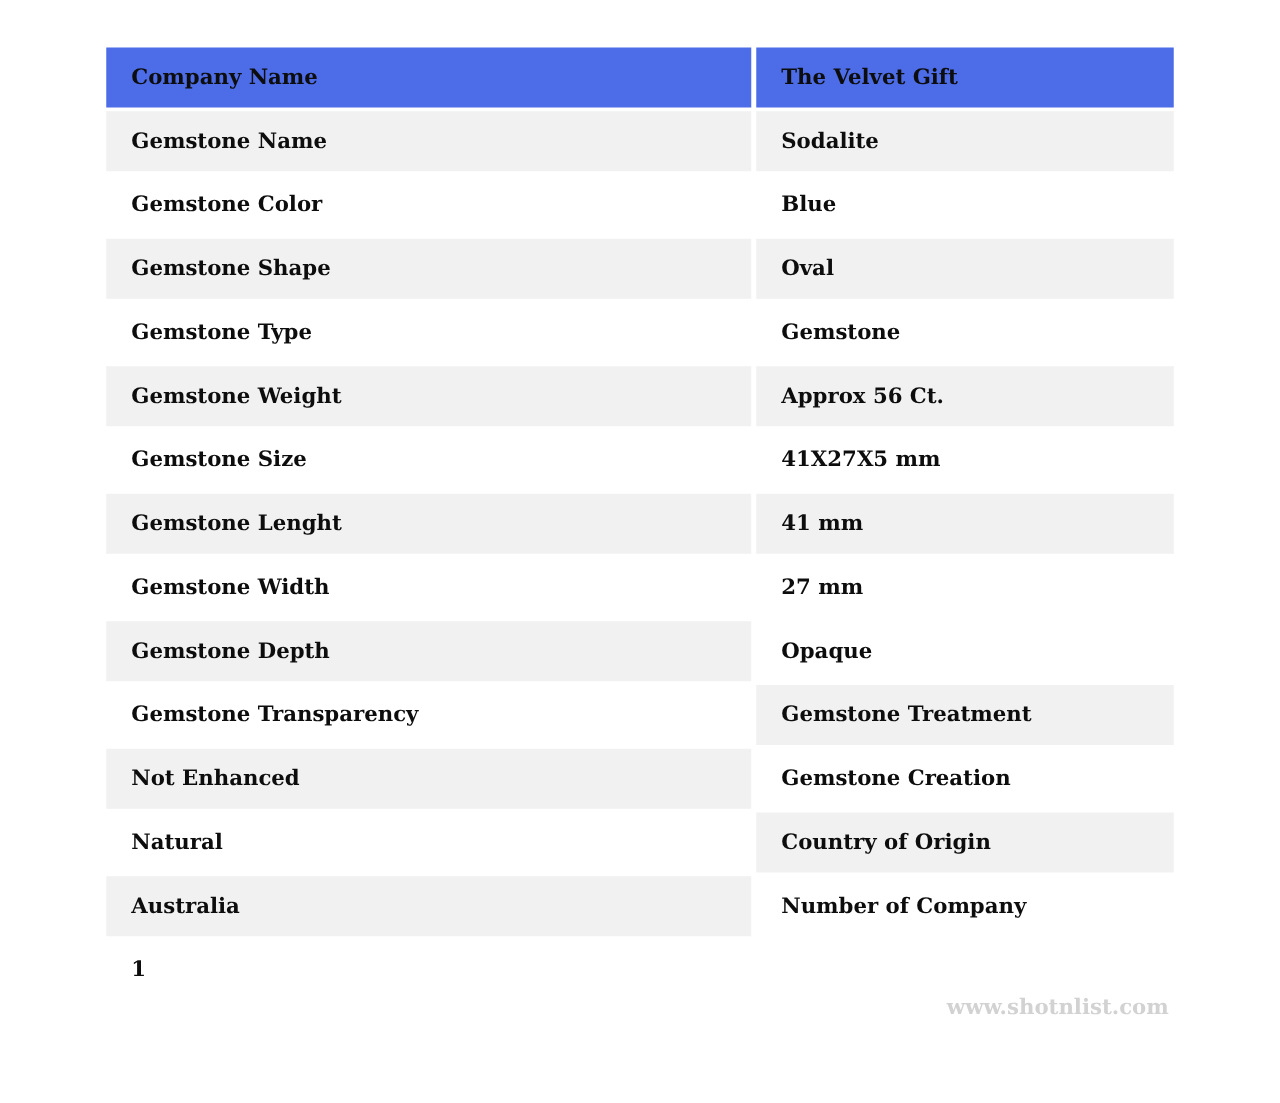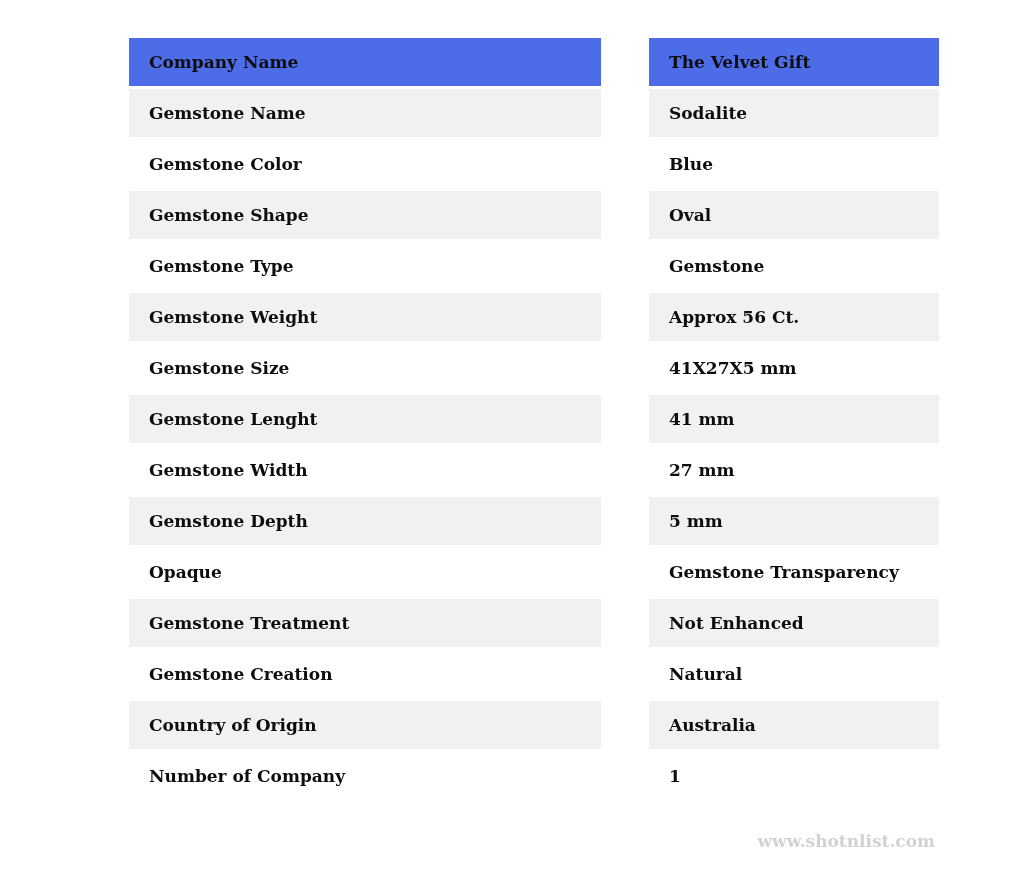--- a/index.html
+++ b/index.html
@@ -36,32 +36,31 @@
   .cell {
     height: 48px;
     display: flex;
     align-items: center;
     padding-left: 20px;
     font-size: 17px;
     font-weight: bold;
     color: var(--text-color);
     background: var(--row-bg);
     white-space: nowrap;
-    margin-left: 44px;
   }
   .cell.head {
     background: var(--header-bg);
   }
   .cell.alt {
     background: var(--row-alt-bg);
     text-align: right;
   }
   .watermark {
     position: absolute;
-    top: 831px;
+    top: 796px;
     right: 89px;
     font-size: 17px;
     font-weight: bold;
     color: var(--watermark-color);
     white-space: nowrap;
   }
 </style>
 </head>
 <body>
 
@@ -81,21 +80,20 @@
       <div class="cell">Gemstone</div>
       <div class="cell alt">Gemstone Weight</div>
       <div class="cell alt">Approx 56 Ct.</div>
       <div class="cell">Gemstone Size</div>
       <div class="cell">41X27X5 mm</div>
       <div class="cell alt">Gemstone Lenght</div>
       <div class="cell alt">41 mm</div>
       <div class="cell">Gemstone Width</div>
       <div class="cell">27 mm</div>
       <div class="cell alt">Gemstone Depth</div>
-      <div class="cell alt">5 mm</div>
       <div class="cell">Opaque</div>
       <div class="cell">Gemstone Transparency</div>
       <div class="cell alt">Gemstone Treatment</div>
       <div class="cell alt">Not Enhanced</div>
       <div class="cell">Gemstone Creation</div>
       <div class="cell">Natural</div>
       <div class="cell alt">Country of Origin</div>
       <div class="cell alt">Australia</div>
       <div class="cell">Number of Company</div>
       <div class="cell">1</div>

